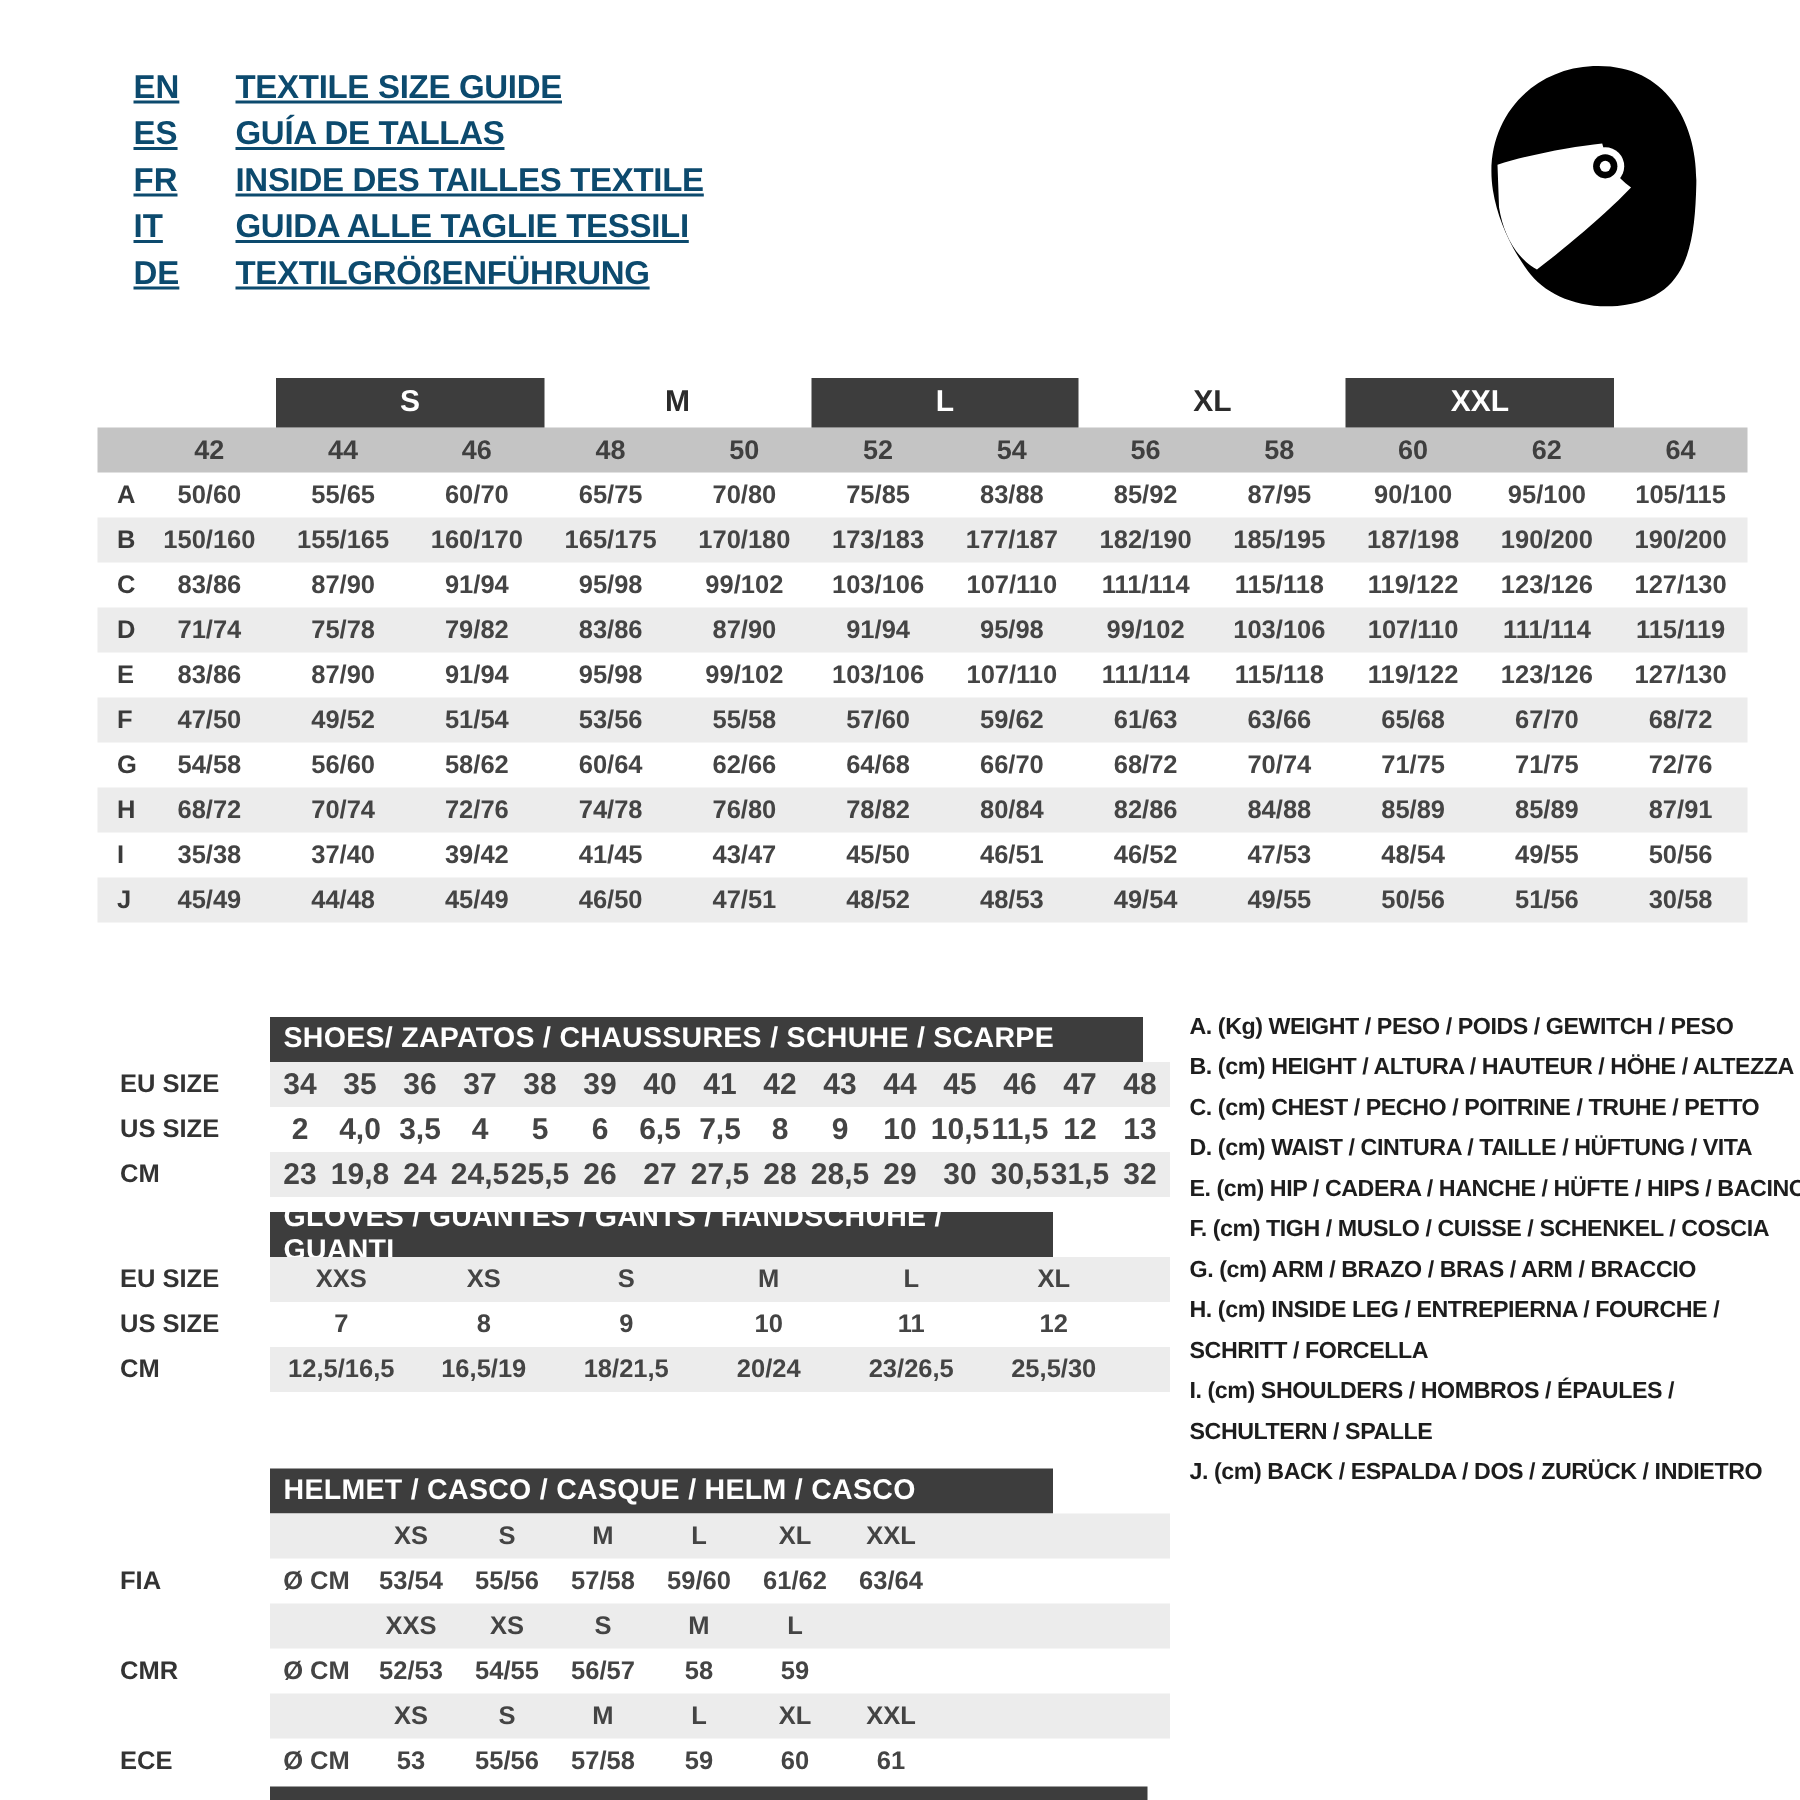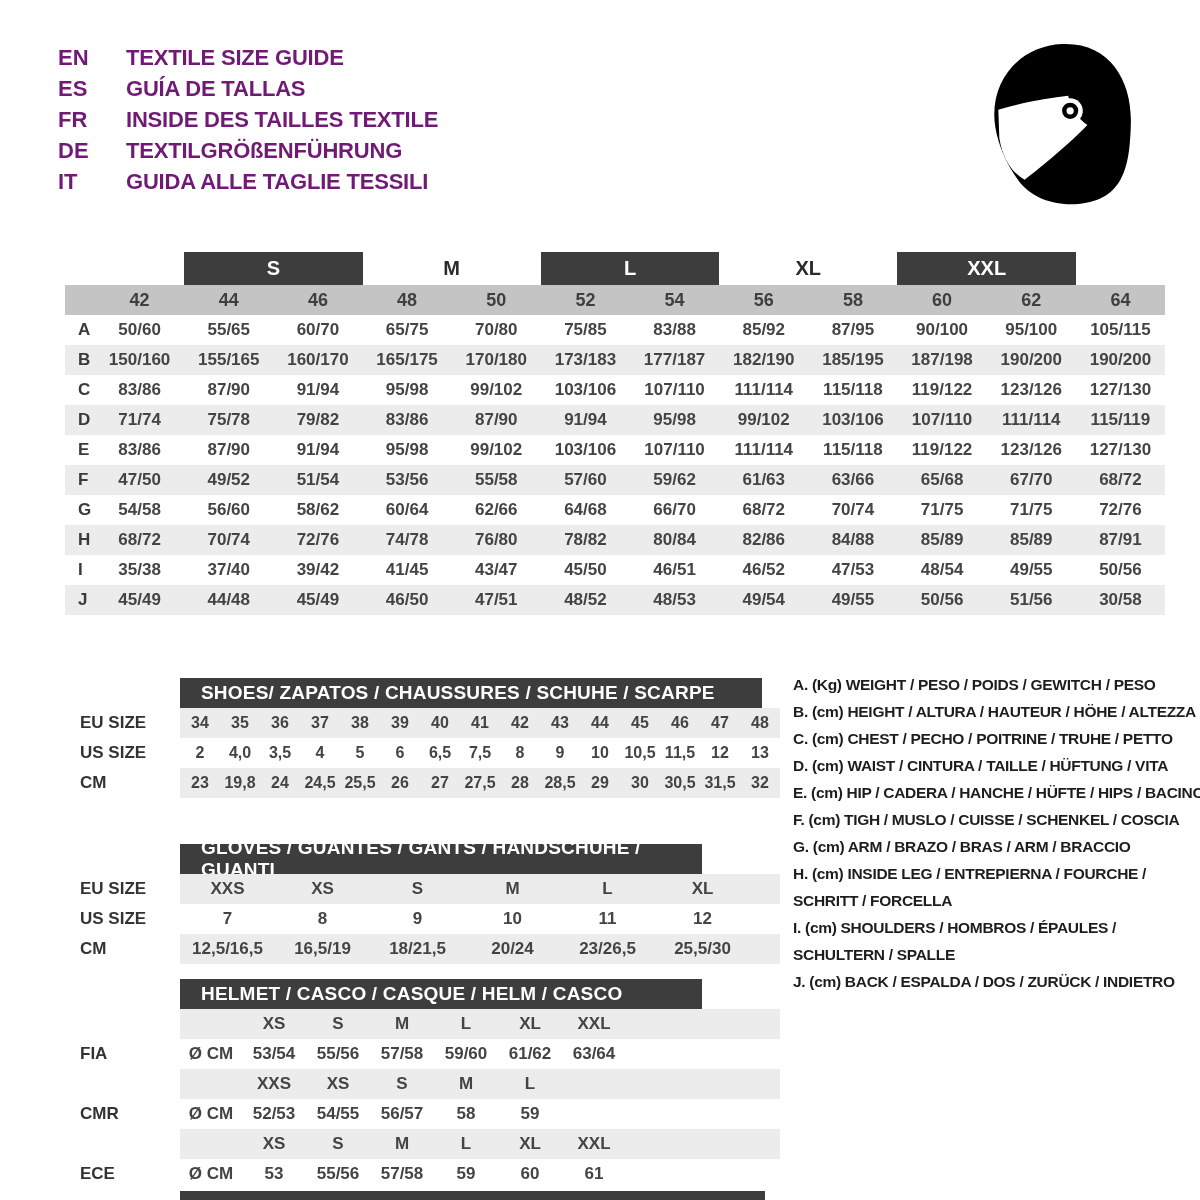--- a/index.html
+++ b/index.html
@@ -1,49 +1,49 @@
 <!DOCTYPE html>
 <html><head>
 <meta charset="utf-8">
 <style>
   html,body{margin:0;padding:0;background:#fff;}
   .page{
     position:relative;width:1200px;height:1200px;background:#ffffff;overflow:hidden;
     font-family:"Liberation Sans","DejaVu Sans",sans-serif;font-weight:700;color:#444;
   }
   
-  .lang-block{position:absolute;left:58px;top:42px;color:#701a75;}
+  .lang-block{position:absolute;left:89px;top:42px;color:#0c4a6e;text-decoration:underline;}
   .lang-row{display:flex;line-height:31px;}
   .lang-code{width:44px;font-size:22px;}
   .lang-title{font-size:22px;letter-spacing:-0.2px;margin-left:24px;}
   
   .helmet-logo{position:absolute;left:975px;top:38px;width:162px;height:172px;}
   
   .textile{position:absolute;left:65px;top:252px;width:1100px;}
   .size-groups{display:grid;grid-template-columns:30px repeat(12,1fr);height:33px;}
   .size-box{background:#3d3d3d;color:#fff;display:flex;align-items:center;justify-content:center;font-size:20px;}
   .size-plain{color:#2b2b2b;display:flex;align-items:center;justify-content:center;font-size:20px;}
   .numbers-row{display:grid;grid-template-columns:30px repeat(12,1fr);height:30px;background:#c4c4c4;align-items:center;}
   .numbers-row .cell{font-size:18px;color:#3f3f3f;}
   .trow{display:grid;grid-template-columns:30px repeat(12,1fr);height:30px;align-items:center;}
   .trow.odd{background:#ececec;}
   .cell{text-align:center;font-size:17px;}
   .letter{text-align:left;padding-left:13px;font-size:17px;color:#3a3a3a;}
   
   .subsection{position:absolute;left:65px;width:720px;}
   .sub-bar{height:30px;background:#3d3d3d;color:#fff;display:flex;align-items:center;
-           padding-left:21px;font-size:19px;letter-spacing:0.2px;margin-left:115px;box-sizing:border-box;}
+           padding-left:9px;font-size:19px;letter-spacing:0.2px;margin-left:115px;box-sizing:border-box;}
   .shoes .sub-bar{width:582px;}
-  .gloves .sub-bar{width:522px;margin-top:36px;}
+  .gloves .sub-bar{width:522px;}
   .helm .sub-bar{width:522px;}
   .srow{display:flex;height:30px;align-items:center;}
   .srow-label{width:115px;padding-left:15px;font-size:17px;color:#333;box-sizing:border-box;}
   .sdata{width:600px;height:30px;display:grid;align-items:center;text-align:center;}
   .sdata.gray{background:#ececec;}
-  .cols15{grid-template-columns:repeat(15,1fr);font-size:16px;}
+  .cols15{grid-template-columns:repeat(15,1fr);font-size:20px;}
   .cols6{grid-template-columns:repeat(6,95px);font-size:17px;}
   .colshelm{grid-template-columns:62px repeat(6,64px);font-size:17px;}
   
   .legend{position:absolute;left:793px;top:671px;width:410px;color:#1d1d1d;
           font-size:15.5px;line-height:27px;letter-spacing:-0.3px;}
   .legend-line{white-space:nowrap;}
   
   .cropped-bar{position:absolute;left:180px;top:1191px;width:585px;height:9px;background:#3d3d3d;}
 </style>
 </head>
@@ -58,26 +58,26 @@
     </div>
     <div class="lang-row">
       <span class="lang-code">ES</span>
       <span class="lang-title">GUÍA DE TALLAS</span>
     </div>
     <div class="lang-row">
       <span class="lang-code">FR</span>
       <span class="lang-title">INSIDE DES TAILLES TEXTILE</span>
     </div>
     <div class="lang-row">
+      <span class="lang-code">IT</span>
+      <span class="lang-title">GUIDA ALLE TAGLIE TESSILI</span>
+    </div>
+    <div class="lang-row">
       <span class="lang-code">DE</span>
       <span class="lang-title">TEXTILGRÖßENFÜHRUNG</span>
-    </div>
-    <div class="lang-row">
-      <span class="lang-code">IT</span>
-      <span class="lang-title">GUIDA ALLE TAGLIE TESSILI</span>
     </div>
   </div>
 
   <svg class="helmet-logo" viewBox="0 0 160 170" aria-hidden="true">
     <path d="M86,6 C133,4 155,42 154,84 C153,127 147,160 102,164 C75,166 54,156 43,141 C32,126 23,107 20,88 C13,44 43,8 86,6 Z" fill="#000"></path>
     <path d="M23,71 C45,64 73,59 92,57 C95,69 101,79 111,86 C94,104 65,128 49,140 C36,133 27,118 24,99 Z" fill="#fff"></path>
     <circle cx="94" cy="72" r="12.5" fill="#fff"></circle>
     <circle cx="94" cy="72" r="8" fill="#000"></circle>
     <circle cx="94" cy="72" r="3.6" fill="#fff"></circle>
   </svg>

